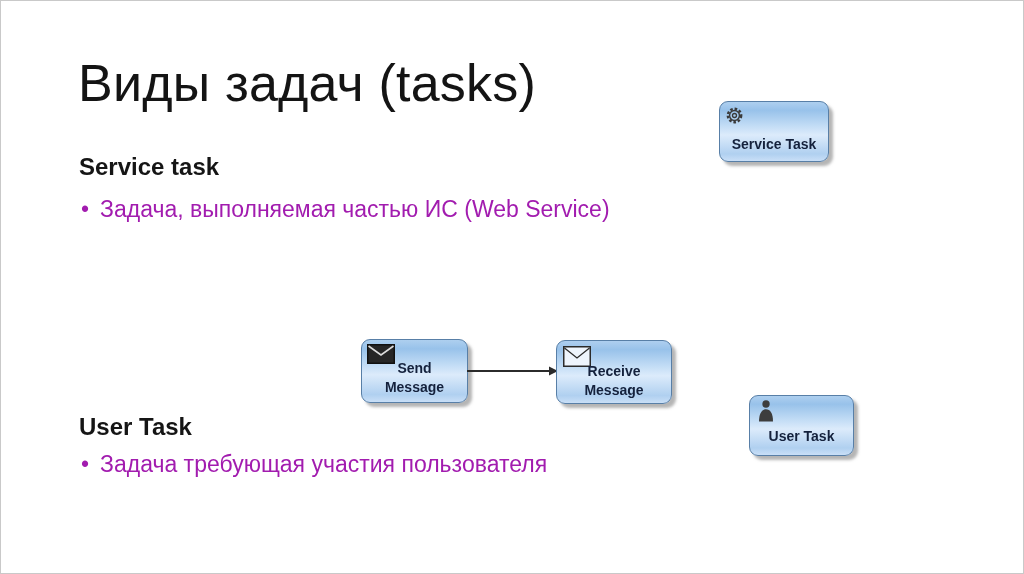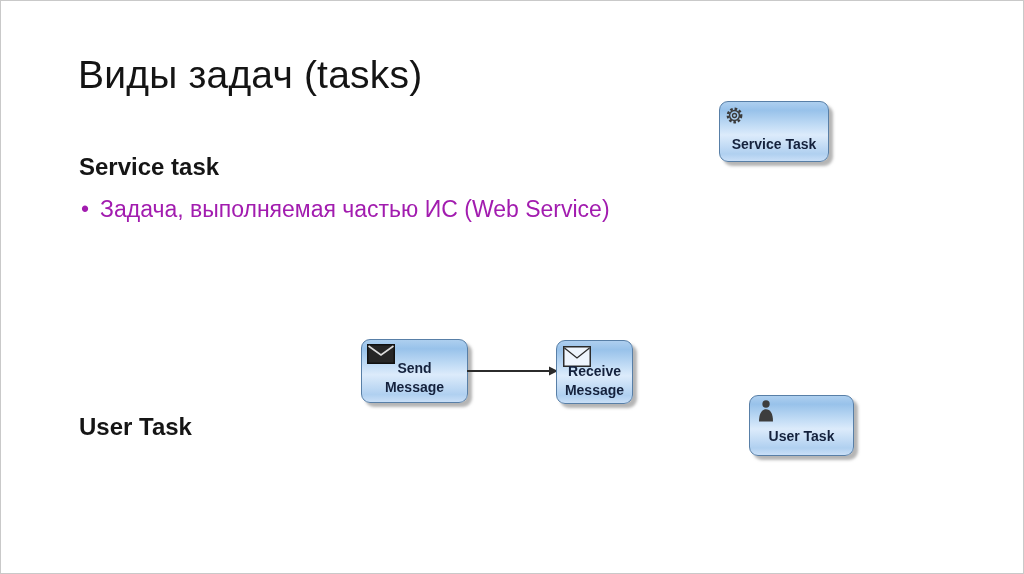--- a/index.html
+++ b/index.html
@@ -8,21 +8,21 @@
     width:1024px;height:574px;
     box-sizing:border-box;
     background:#ffffff;
     border:1px solid #c9c9c9;
     font-family:"Liberation Sans",sans-serif;
     overflow:hidden;
   }
   .abs{position:absolute;}
   .slide-title{
     left:77px;top:52px;
-    font-size:39px;font-weight:400;color:#141414;
+    font-size:52px;font-weight:400;color:#141414;
     letter-spacing:0.2px;white-space:nowrap;
   }
   .heading{
     left:78px;
     font-size:24px;font-weight:bold;color:#151515;white-space:nowrap;
   }
   .heading .regular{font-weight:400;}
   .bullet-line{
     left:80px;
     font-size:23px;font-weight:400;color:#a21caf;white-space:nowrap;
@@ -52,20 +52,23 @@
 
   <div class="abs slide-title">Виды задач (tasks)</div>
 
   <div class="abs heading" style="top:152px;">Service task</div>
   <div class="abs bullet-line" style="top:195px;">
     <span class="bullet-glyph">•</span><span>Задача, выполняемая частью ИС (Web Service)</span>
   </div>
 
 
   <div class="abs heading" style="top:412px;">User Task</div>
+  <div class="abs bullet-line" style="top:450px;">
+    <span class="bullet-glyph">•</span><span>Задача требующая участия пользователя</span>
+  </div>
 
   <div class="task-box" style="left:718px;top:100px;width:110px;height:61px;">
     <span class="box-icon" style="left:5px;top:4px;">
       <svg width="19" height="19" viewBox="0 0 20 20">
         <circle cx="10" cy="10" r="7" fill="none" stroke="#3b3b3b" stroke-width="2.6" stroke-dasharray="2.7 2.0"></circle>
         <circle cx="10" cy="10" r="5.2" fill="none" stroke="#3b3b3b" stroke-width="1.5"></circle>
         <circle cx="10" cy="10" r="2.1" fill="none" stroke="#3b3b3b" stroke-width="1.4"></circle>
       </svg>
     </span>
     <div class="task-label" style="top:33px;">Service Task</div>
@@ -84,21 +87,21 @@
     </div>
   </div>
 
   <span class="arrow-wrap" style="left:466px;top:363px;">
     <svg width="92" height="14" viewBox="0 0 92 14">
       <line x1="0" y1="7" x2="82" y2="7" stroke="#2b2b2b" stroke-width="2"></line>
       <polygon points="82,2.5 91,7 82,11.5" fill="#2b2b2b"></polygon>
     </svg>
   </span>
 
-  <div class="task-box" style="left:555px;top:339px;width:77px;height:64px;">
+  <div class="task-box" style="left:555px;top:339px;width:116px;height:64px;">
     <span class="box-icon" style="left:6px;top:5px;">
       <svg width="28" height="21" viewBox="0 0 28 21">
         <rect x="0.75" y="0.75" width="26.5" height="19.5" fill="#eef5fd" stroke="#2b2b2b" stroke-width="1.5"></rect>
         <polyline points="1.5,2 14,12 26.5,2" fill="none" stroke="#2b2b2b" stroke-width="1.3"></polyline>
       </svg>
     </span>
     <div class="task-label" style="top:21px;">
       <div>Receive</div>
       <div>Message</div>
     </div>

